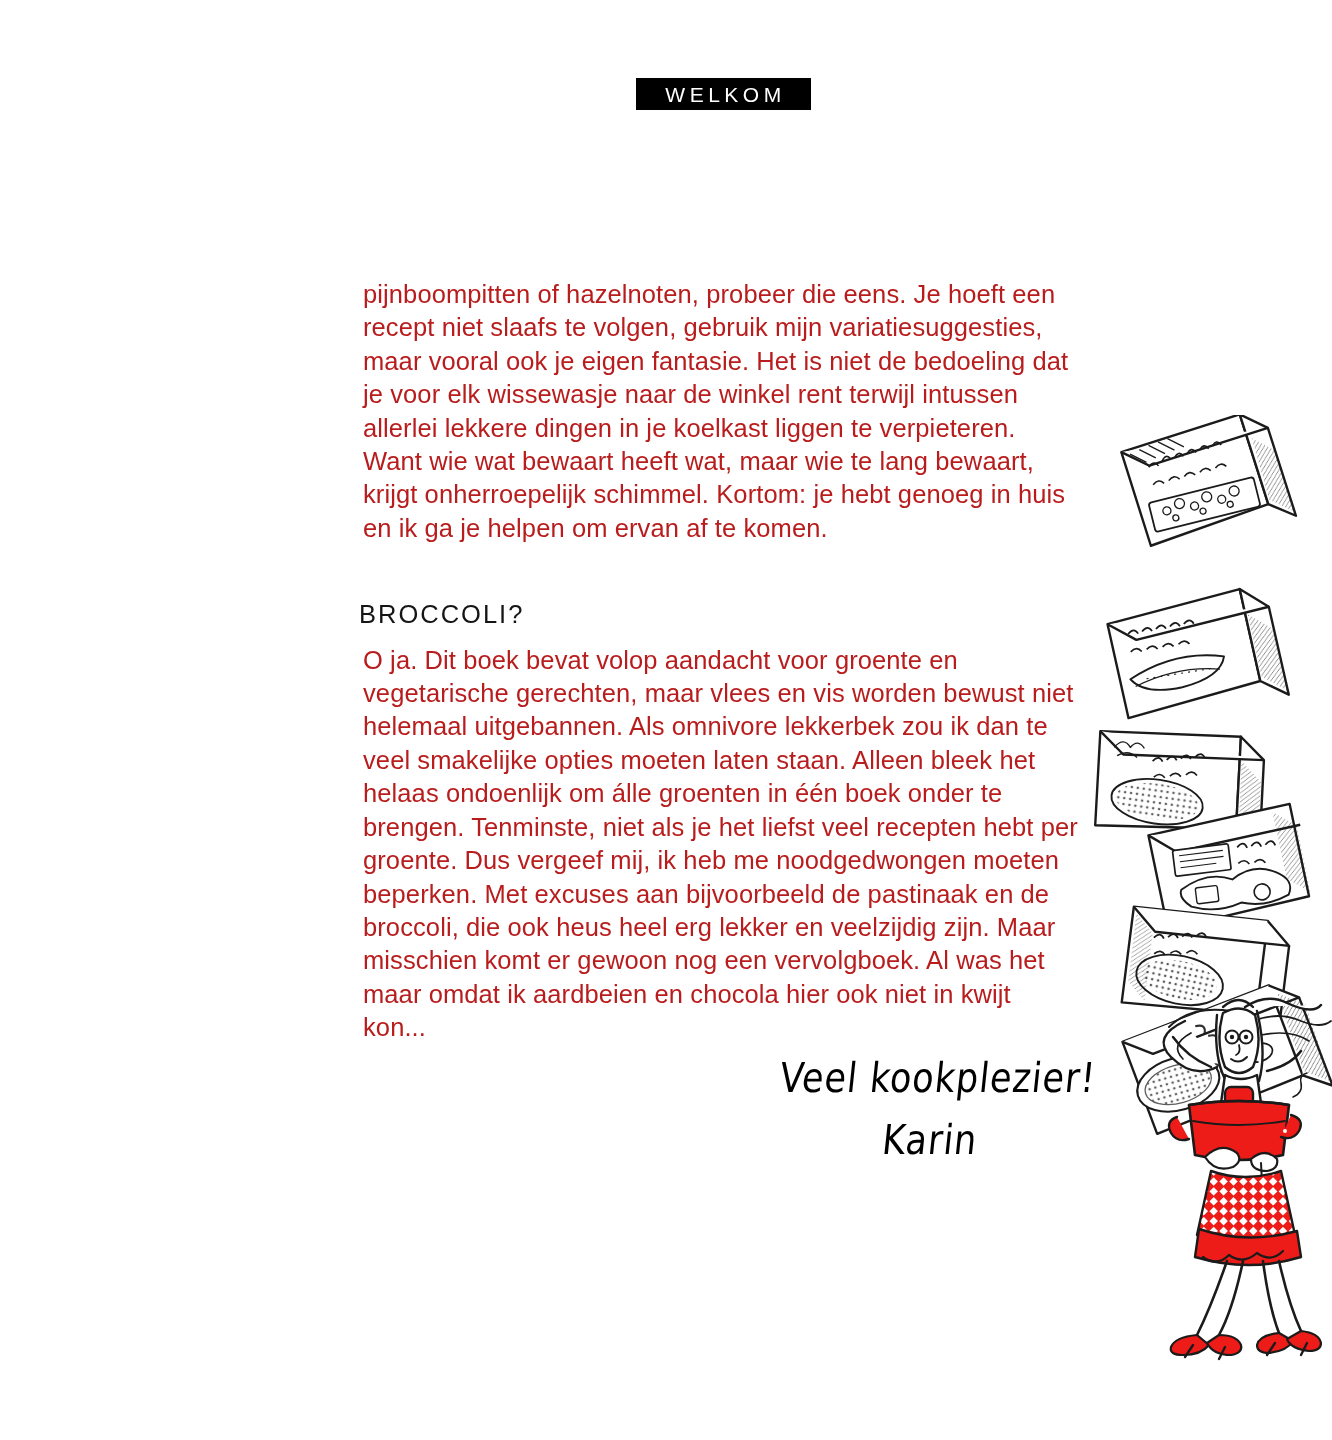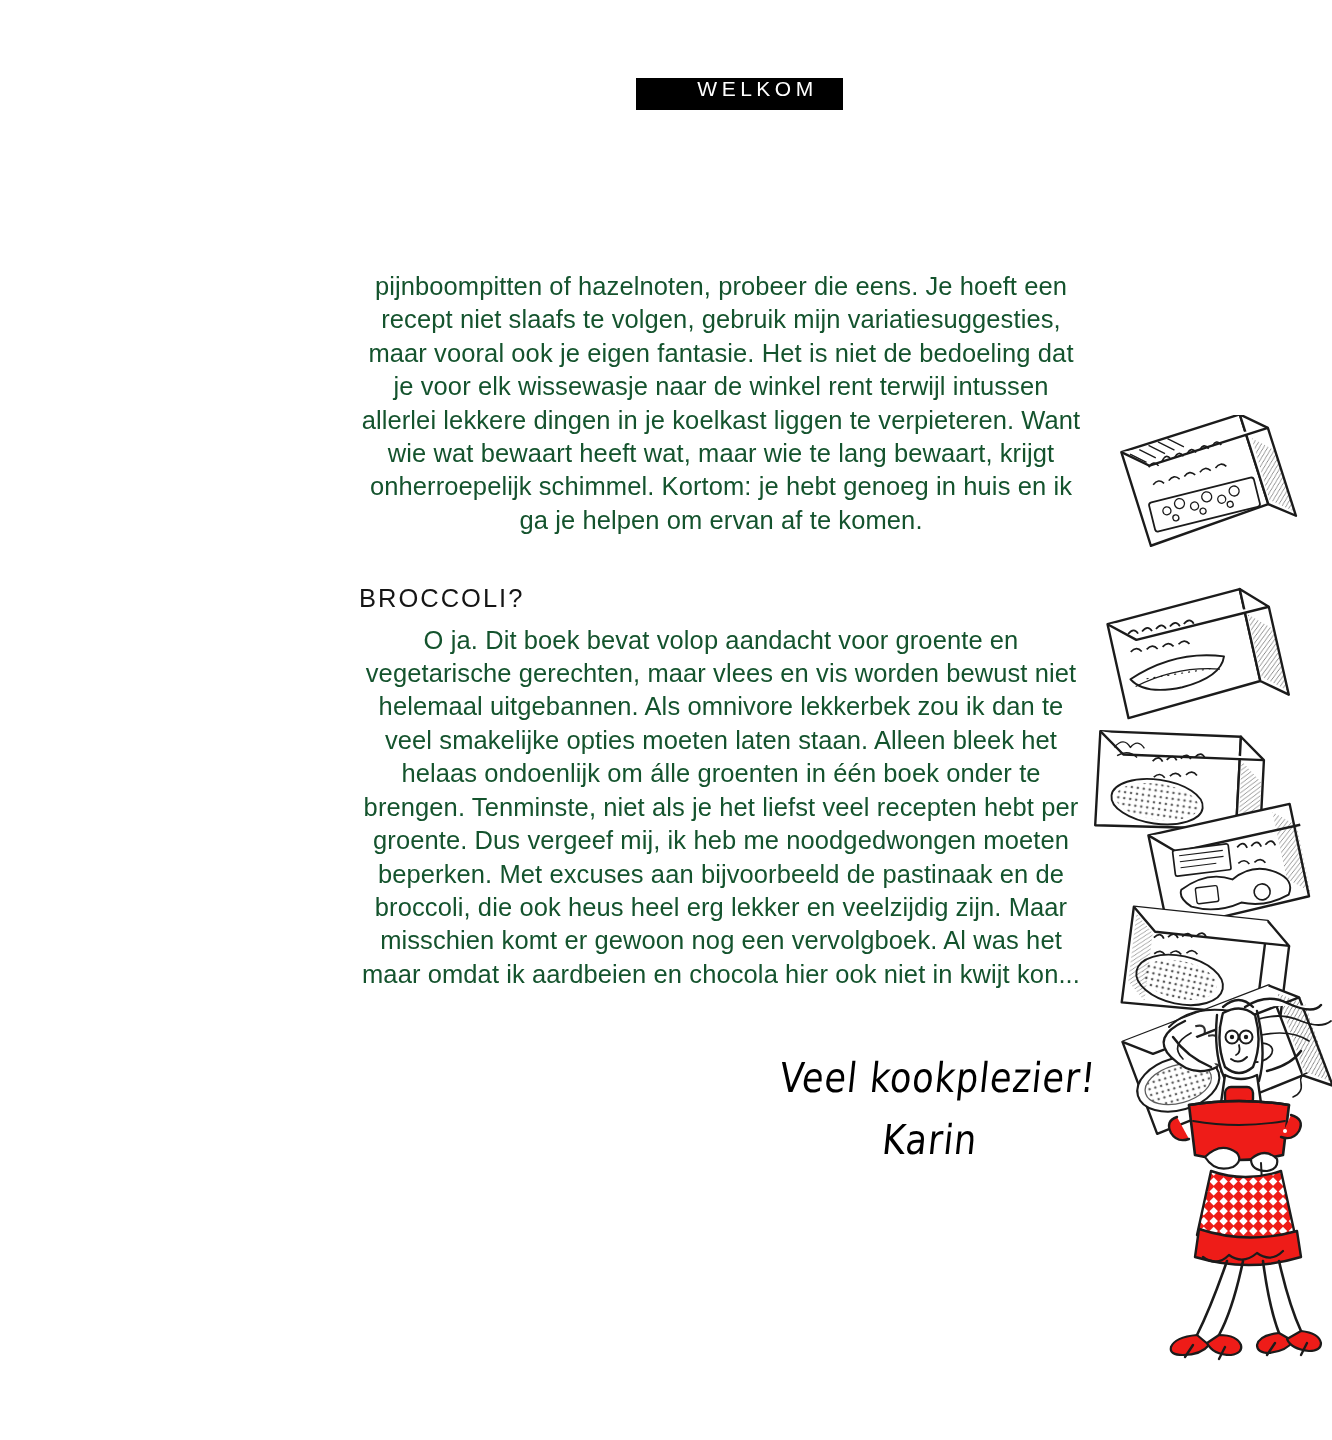--- a/index.html
+++ b/index.html
@@ -18,22 +18,22 @@
 
   
   #header-bar {
     position: absolute;
     left: 636px;
     top: 78px;
     width: 175px;
     height: 32px;
     background: #000000;
     display: flex;
+    align-items: center;
     justify-content: center;
-    padding-left: 32px;
   }
   #header-title {
     color: #ffffff;
     font-size: 21px;
     letter-spacing: 4.5px;
     font-weight: 400;
     line-height: 1;
     padding-left: 4px;
     white-space: nowrap;
   }
@@ -42,24 +42,23 @@
   #text-column {
     position: absolute;
     left: 351px;
     top: 266px;
     width: 740px;
   }
   .para {
     font-size: 25.5px;
     line-height: 33.4px;
     letter-spacing: 0.1px;
-    color: #14532d;
-    margin: 4px;
+    color: #b91c1c;
+    margin: 12px;
     white-space: pre-line;
-    text-align: center;
   }
   #section-heading {
     font-size: 25.5px;
     line-height: 33.4px;
     letter-spacing: 2.0px;
     color: #151515;
     margin: 8px;
     font-weight: 400;
   }
   .gap {

